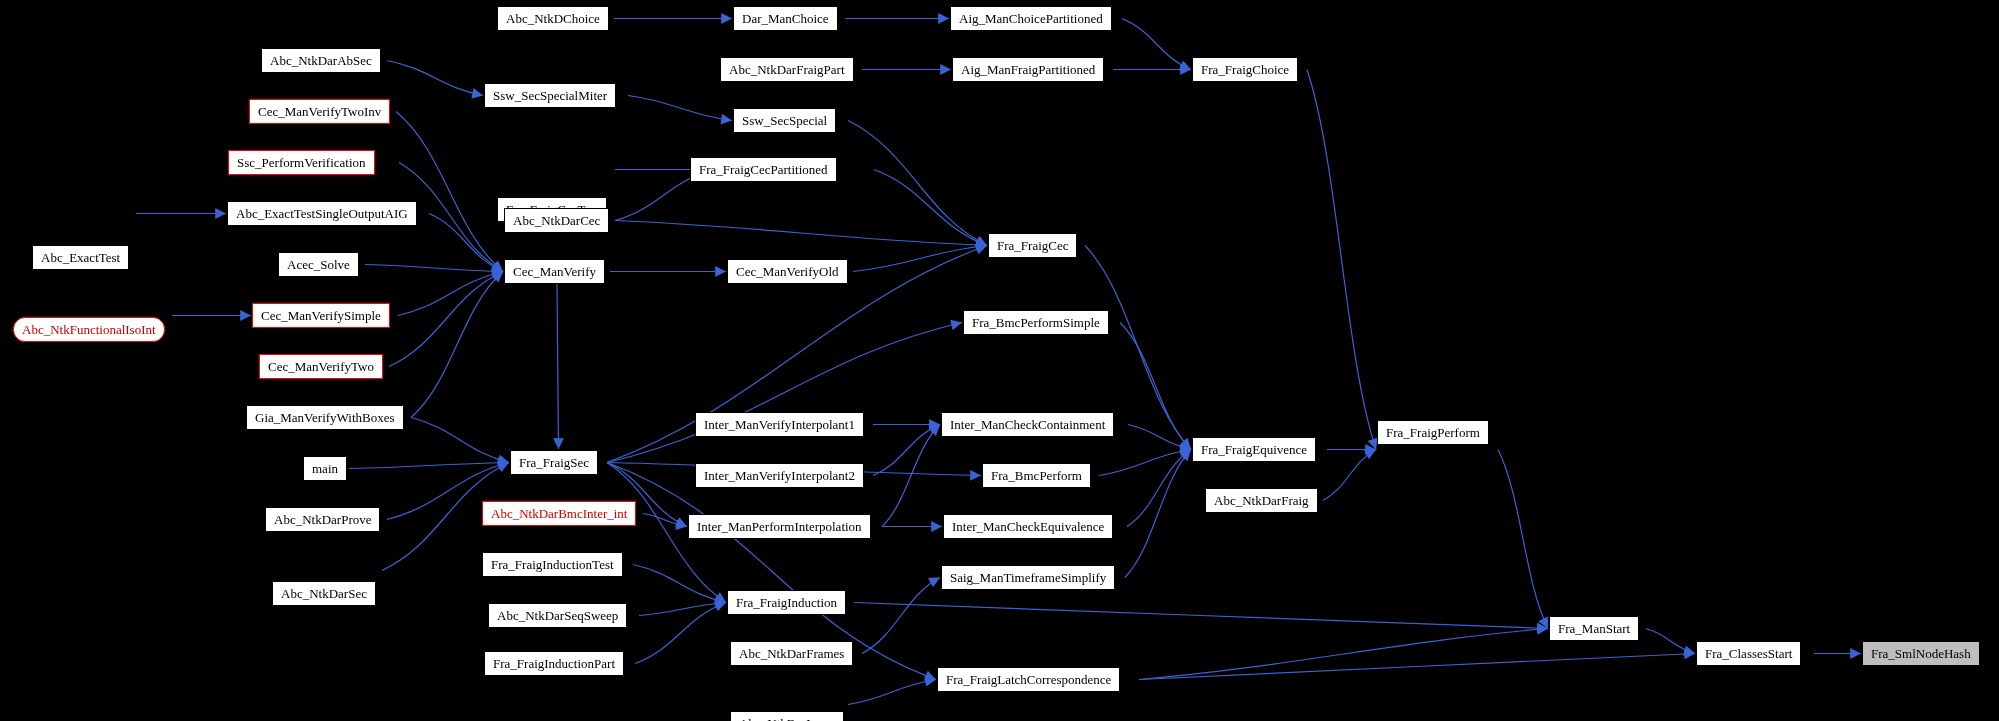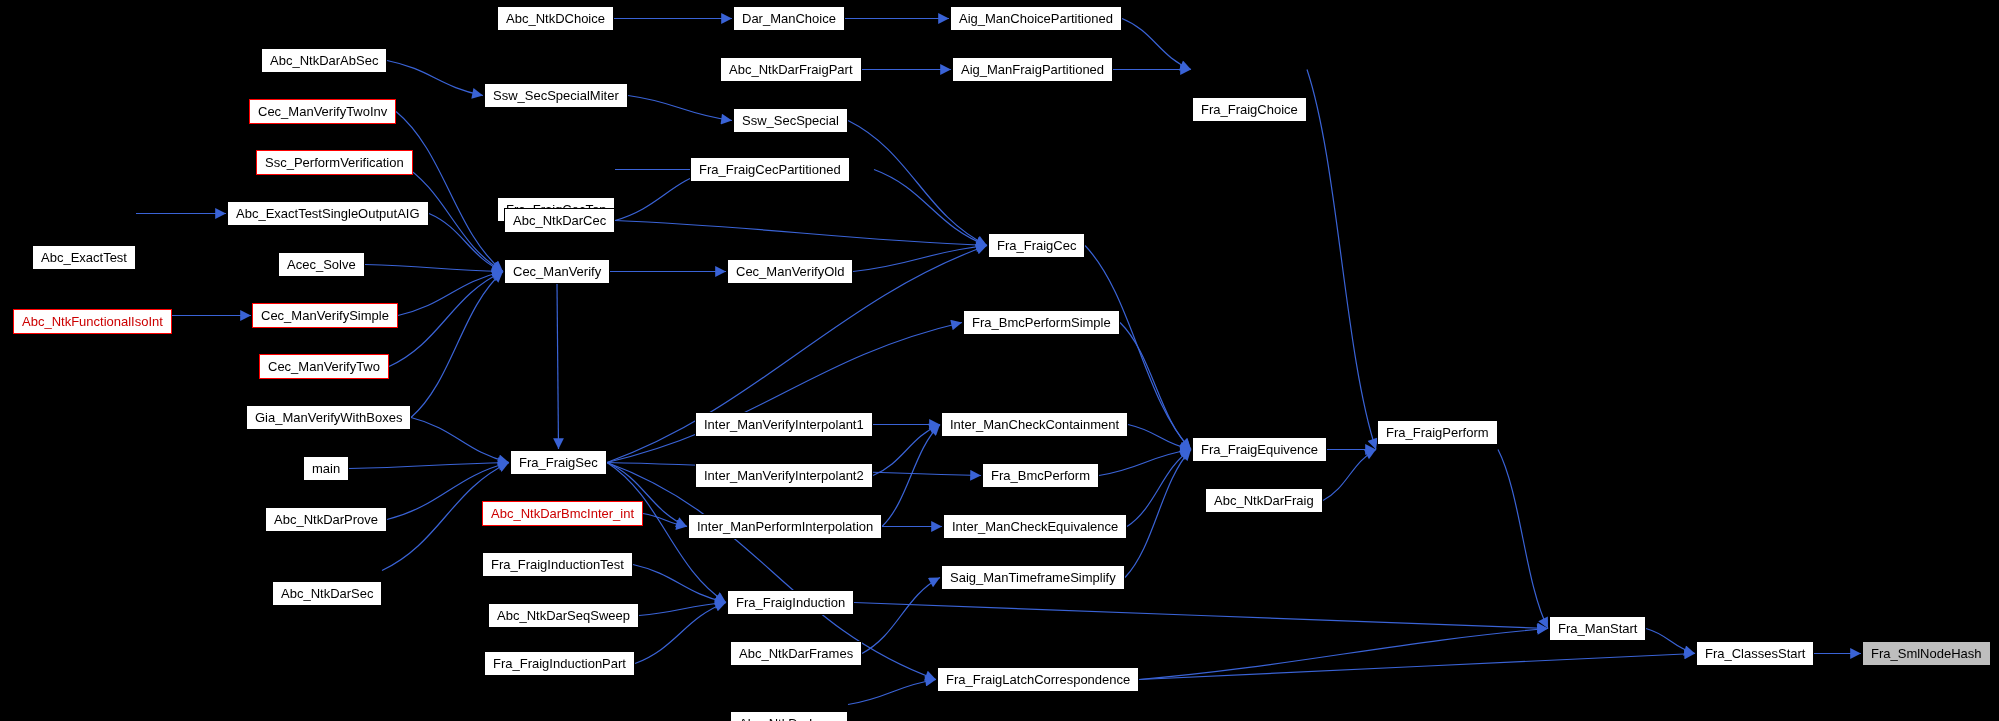--- a/index.html
+++ b/index.html
@@ -6,21 +6,21 @@
     margin: 0;
     padding: 0;
     background: #000;
   }
   #graph {
     position: relative;
     width: 1999px;
     height: 721px;
     background: var(--bg, #000000);
     overflow: hidden;
-    font-family: Liberation Sans, sans-serif;
+    font-family: Liberation Serif, serif;
   }
   #edges {
     position: absolute;
     left: 0;
     top: 0;
   }
   .edge {
     fill: none;
     stroke: var(--edge, #3A63D6);
     stroke-width: 1.2;
@@ -119,35 +119,35 @@
       <path d="M 1646 628.5 C 1668.5 634.75, 1672.5 647.25, 1695 653.5" class="edge" marker-end="url(#arrow)"></path>
       <path d="M 1814 653.5 C 1835.6 653.5, 1839.4 653.5, 1861 653.5" class="edge" marker-end="url(#arrow)"></path>
     </svg>
   <div id="nodes">
       <div class="node normal" style="left: 497px; top: 6px;">Abc_NtkDChoice</div>
       <div class="node normal" style="left: 733px; top: 6px;">Dar_ManChoice</div>
       <div class="node normal" style="left: 950px; top: 6px;">Aig_ManChoicePartitioned</div>
       <div class="node normal" style="left: 261px; top: 48px;">Abc_NtkDarAbSec</div>
       <div class="node normal" style="left: 720px; top: 57px;">Abc_NtkDarFraigPart</div>
       <div class="node normal" style="left: 952px; top: 57px;">Aig_ManFraigPartitioned</div>
-      <div class="node normal" style="left: 1192px; top: 57px; margin-top: 40px;">Fra_FraigChoice</div>
+      <div class="node normal" style="left: 1192px; top: 57px;">Fra_FraigChoice</div>
       <div class="node normal" style="left: 484px; top: 83px;">Ssw_SecSpecialMiter</div>
       <div class="node red" style="left: 249px; top: 99px;">Cec_ManVerifyTwoInv</div>
       <div class="node normal" style="left: 733px; top: 108px;">Ssw_SecSpecial</div>
-      <div class="node red" style="left: 256px; top: 150px;">Ssc_PerformVerification</div>
+      <div class="node red" style="left: 228px; top: 150px;">Ssc_PerformVerification</div>
       <div class="node normal" style="left: 497px; top: 157px; margin-top: 40px;">Fra_FraigCecTop</div>
       <div class="node normal" style="left: 690px; top: 157px;">Fra_FraigCecPartitioned</div>
       <div class="node normal" style="left: 32px; top: 201px; margin-top: 44px;">Abc_ExactTest</div>
       <div class="node normal" style="left: 227px; top: 201px;">Abc_ExactTestSingleOutputAIG</div>
       <div class="node normal" style="left: 504px; top: 208px;">Abc_NtkDarCec</div>
       <div class="node normal" style="left: 988px; top: 233px;">Fra_FraigCec</div>
       <div class="node normal" style="left: 278px; top: 252px;">Acec_Solve</div>
       <div class="node normal" style="left: 504px; top: 259px;">Cec_ManVerify</div>
       <div class="node normal" style="left: 727px; top: 259px;">Cec_ManVerifyOld</div>
-      <div class="node red-text" style="left: 13px; top: 309px;">Abc_NtkFunctionalIsoInt</div>
+      <div class="node red-text" style="left: 13px; top: 317px; border-radius: 12px;">Abc_NtkFunctionalIsoInt</div>
       <div class="node red" style="left: 252px; top: 303px;">Cec_ManVerifySimple</div>
       <div class="node normal" style="left: 963px; top: 310px;">Fra_BmcPerformSimple</div>
       <div class="node red" style="left: 259px; top: 354px;">Cec_ManVerifyTwo</div>
       <div class="node normal" style="left: 246px; top: 405px; text-align: center;">Gia_ManVerifyWithBoxes</div>
       <div class="node normal" style="left: 695px; top: 412px;">Inter_ManVerifyInterpolant1</div>
       <div class="node normal" style="left: 941px; top: 412px;">Inter_ManCheckContainment</div>
       <div class="node normal" style="left: 1192px; top: 437px;">Fra_FraigEquivence</div>
       <div class="node normal" style="left: 1377px; top: 420px;">Fra_FraigPerform</div>
       <div class="node normal" style="left: 510px; top: 450px;">Fra_FraigSec</div>
       <div class="node normal" style="left: 303px; top: 456px;">main</div>

